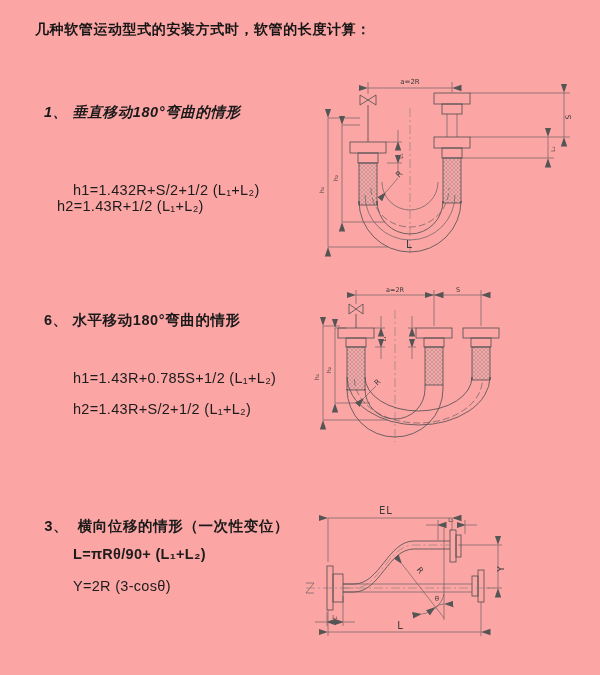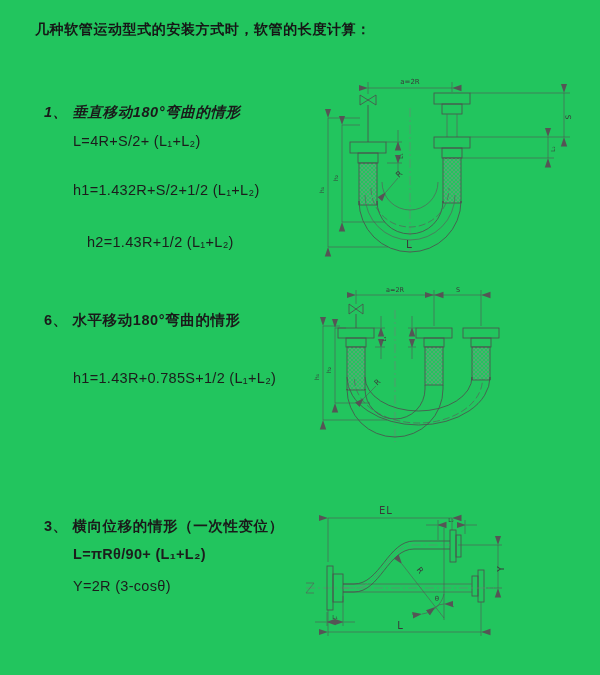--- a/index.html
+++ b/index.html
@@ -1,16 +1,16 @@
 <!DOCTYPE html>
 <html><head>
 <meta charset="utf-8">
 <style>
   html,body{margin:0;padding:0;background:#e8e8e8;}
-  .page{position:relative;width:600px;height:675px;background:#22c55e;overflow:hidden;
+  .page{position:relative;width:600px;height:675px;background:#fca5a5;overflow:hidden;
         font-family:"Liberation Sans","DejaVu Sans",sans-serif;}
   .title{position:absolute;left:35px;top:21px;font-size:14px;font-weight:700;
          color:#161616;letter-spacing:.6px;}
   .sec-heading{position:absolute;font-size:14.5px;font-weight:700;color:#1a1a1a;letter-spacing:.6px;}
   .formula{position:absolute;font-size:14.5px;font-weight:400;color:#1c1c1c;letter-spacing:.3px;}
   svg{position:absolute;overflow:visible;}
   svg text{font-family:"DejaVu Sans","Liberation Sans",sans-serif;fill:#3a3a3a;}
   .geo{stroke:#4d4d4d;stroke-width:.8;fill:none;}
   .geo2{stroke:#5a5a5a;stroke-width:.65;fill:none;}
   .dim{stroke:#555;stroke-width:.6;fill:none;}
@@ -18,23 +18,22 @@
   .hatchbox{stroke:#4d4d4d;stroke-width:.8;}
 </style>
 </head>
 <body>
 
 <div class="page">
 
   <div class="title">几种软管运动型式的安装方式时，软管的长度计算：</div>
 
   <div class="sec-heading" style="left:44px;top:103px;font-style:italic;">1、 垂直移动180°弯曲的情形</div>
-  <div class="formula" style="left:73px;top:133px;">L=4R+S/2+ (L₁+L₂)</div>
   <div class="formula" style="left:73px;top:182px;">h1=1.432R+S/2+1/2 (L₁+L₂)</div>
-  <div class="formula" style="left:87px;top:198px;margin-top:36px;">h2=1.43R+1/2 (L₁+L₂)</div>
+  <div class="formula" style="left:57px;top:198px;">h2=1.43R+1/2 (L₁+L₂)</div>
 
   <svg style="left:308px;top:70px;" width="290" height="192" viewBox="0 0 290 192">
     <defs>
       <marker id="m1" viewBox="0 0 10 10" refX="0.5" refY="5" markerWidth="10" markerHeight="10" orient="auto-start-reverse" markerUnits="userSpaceOnUse">
         <path d="M0.5,5 L10,1.8 L10,8.2 Z" fill="#555"></path>
       </marker>
       <pattern id="h1" width="4" height="4" patternUnits="userSpaceOnUse">
         <path d="M0,0 L4,4 M4,0 L0,4" stroke="#8a8a8a" stroke-width="0.45"></path>
       </pattern>
     </defs>
@@ -110,20 +109,21 @@
       <line class="dim" x1="34" y1="152" x2="77" y2="152"></line>
       <text x="16" y="120" font-size="6" transform="rotate(-90 16 120)" text-anchor="middle">h₁</text>
       <text x="30" y="108" font-size="6" transform="rotate(-90 30 108)" text-anchor="middle">h₂</text>
     </g>
 
     <text x="98" y="178" font-size="10.5">L</text>
   </svg>
 
   <div class="sec-heading" style="left:44px;top:311px;">6、 水平移动180°弯曲的情形</div>
   <div class="formula" style="left:73px;top:370px;">h1=1.43R+0.785S+1/2 (L₁+L₂)</div>
+  <div class="formula" style="left:73px;top:401px;">h2=1.43R+S/2+1/2 (L₁+L₂)</div>
 
   <svg style="left:308px;top:282px;" width="292" height="172" viewBox="0 0 292 172">
     <defs>
       <marker id="m2" viewBox="0 0 10 10" refX="0.5" refY="5" markerWidth="10" markerHeight="10" orient="auto-start-reverse" markerUnits="userSpaceOnUse">
         <path d="M0.5,5 L10,1.8 L10,8.2 Z" fill="#555"></path>
       </marker>
       <pattern id="h2p" width="4" height="4" patternUnits="userSpaceOnUse">
         <path d="M0,0 L4,4 M4,0 L0,4" stroke="#8a8a8a" stroke-width="0.45"></path>
       </pattern>
     </defs>
@@ -194,21 +194,21 @@
       <line class="dim" x1="27" y1="46" x2="38" y2="46"></line>
       <line class="dim" x1="15" y1="44" x2="15" y2="138" marker-start="url(#m2)" marker-end="url(#m2)"></line>
       <line class="dim" x1="27" y1="46" x2="27" y2="121" marker-start="url(#m2)" marker-end="url(#m2)"></line>
       <line class="dim" x1="15" y1="138" x2="79" y2="138"></line>
       <line class="dim" x1="27" y1="121" x2="62" y2="121"></line>
       <text x="11" y="95" font-size="6" transform="rotate(-90 11 95)" text-anchor="middle">h₁</text>
       <text x="23" y="88" font-size="6" transform="rotate(-90 23 88)" text-anchor="middle">h₂</text>
     </g>
   </svg>
 
-  <div class="sec-heading" style="left:44px;top:517px;">3、 横向位移的情形（一次性变位）</div>
+  <div class="sec-heading" style="left:44px;top:517px;font-family:Liberation Mono, monospace;">3、 横向位移的情形（一次性变位）</div>
   <div class="formula" style="left:73px;top:546px;font-weight:bold;">L=πRθ/90+ (L₁+L₂)</div>
   <div class="formula" style="left:73px;top:578px;">Y=2R (3-cosθ)</div>
 
   <svg style="left:298px;top:500px;" width="302" height="148" viewBox="0 0 302 148">
     <defs>
       <marker id="m3" viewBox="0 0 10 10" refX="0.5" refY="5" markerWidth="10" markerHeight="10" orient="auto-start-reverse" markerUnits="userSpaceOnUse">
         <path d="M0.5,5 L10,1.8 L10,8.2 Z" fill="#555"></path>
       </marker>
     </defs>
 

